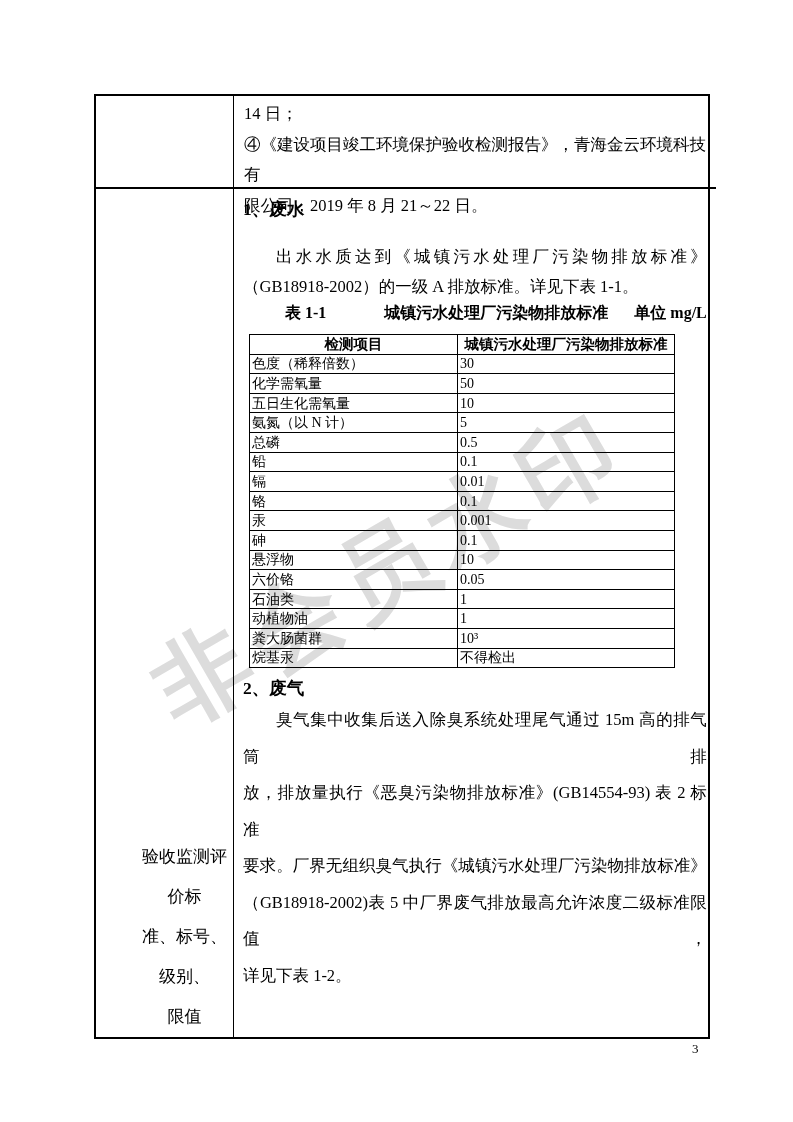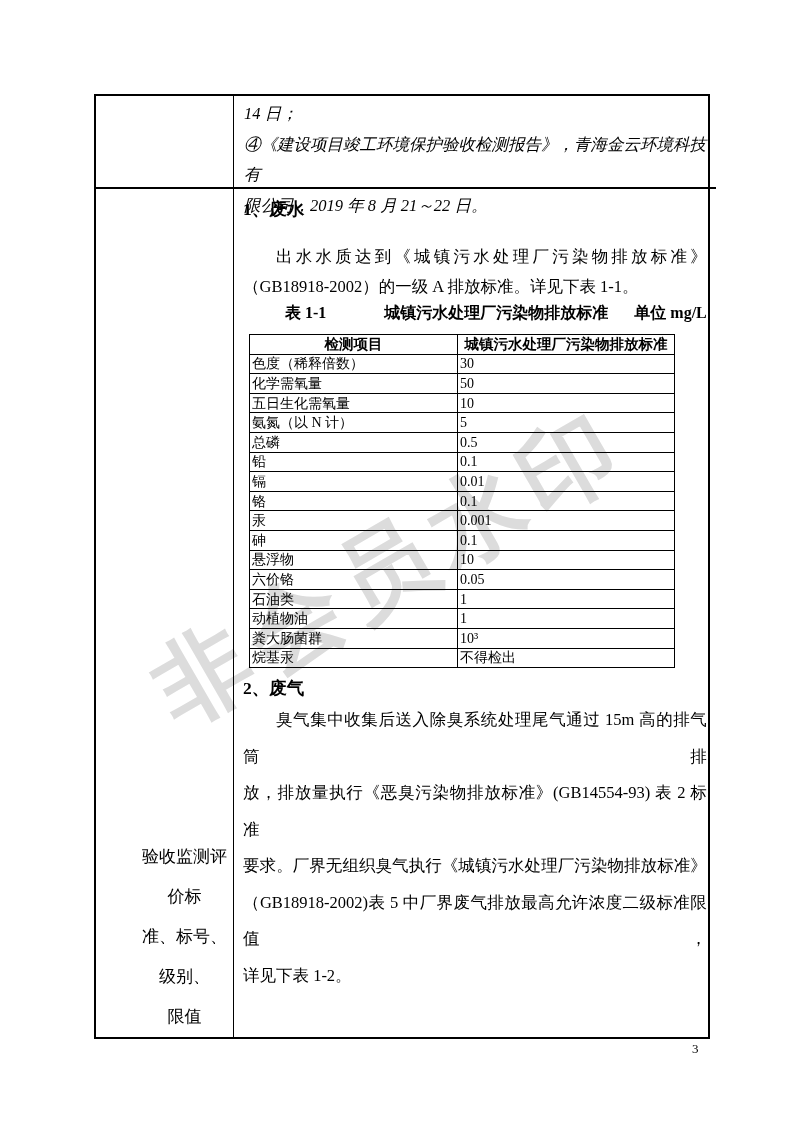--- a/index.html
+++ b/index.html
@@ -31,21 +31,21 @@
     left:94px; top:94px;
     width:616px; height:945px;
     border:2px solid #000;
     display:grid;
     grid-template-columns:138px 1fr;
     grid-template-rows:93px 1fr;
     z-index:1;
   }
   .cell { background:transparent; }
   .c-tl { border-right:1.5px solid #000; border-bottom:2px solid #000; }
-  .c-tr { border-bottom:2px solid #000; padding:3px 8px 12px 10px;font-style:italic; }
+  .c-tr { border-bottom:2px solid #000; padding:3px 8px 12px 10px; }
   .c-bl { border-right:1.5px solid #000; display:flex; align-items:flex-end; justify-content:center;padding-left:40px; }
   .c-br { padding:4px 9px 0 9px; position:relative; }
 
   .prev-line { font-size:16.5px; line-height:30.5px; }
 
   .left-label { text-align:center; font-size:17px; line-height:40px; }
 
   .sec-heading { font-weight:bold; font-size:17.5px; line-height:28px; margin-top:2px; }
 
   .para-line { font-size:16.5px; line-height:30px; }

